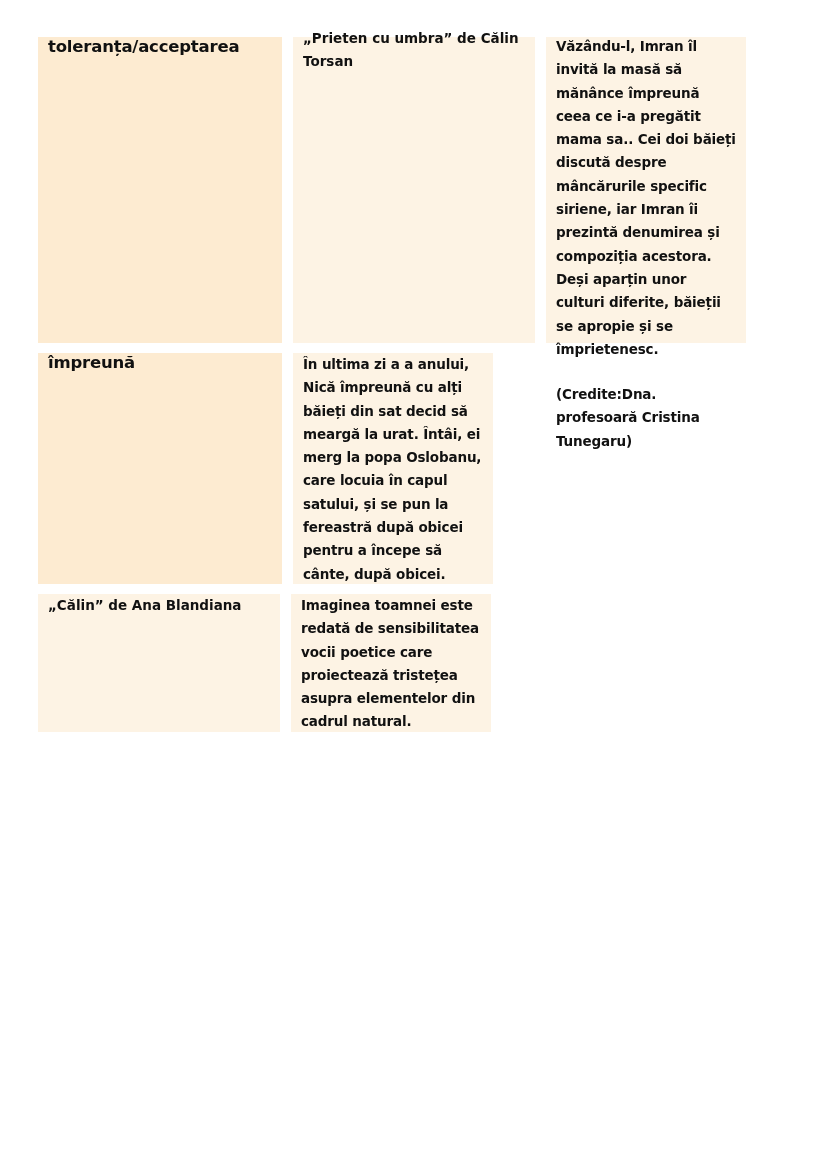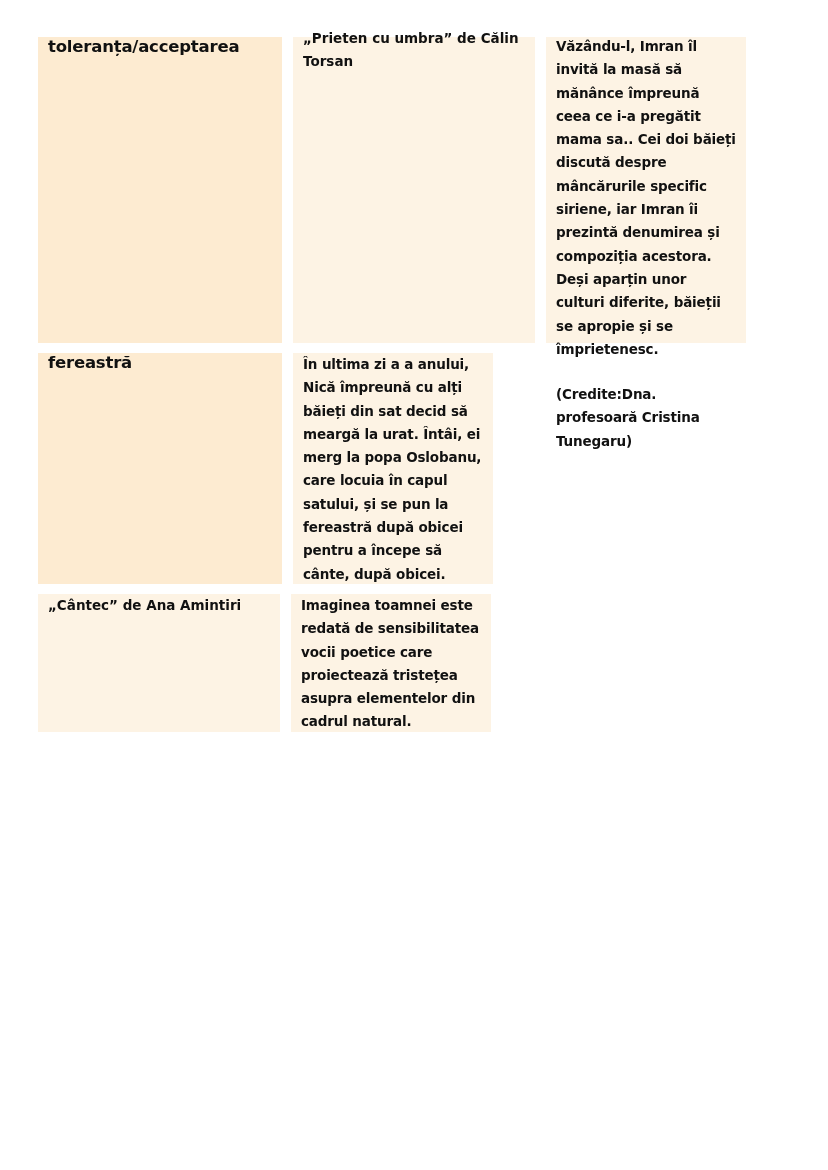--- a/index.html
+++ b/index.html
@@ -79,29 +79,29 @@
     <div class="cell c3">
       <div class="inner">
         <p>Văzându-l, Imran îl invită la masă să mănânce împreună ceea ce i-a pregătit mama sa.. Cei doi băieți discută despre mâncărurile specific siriene, iar Imran îi prezintă denumirea și compoziția acestora. Deși aparțin unor culturi diferite, băieții se apropie și se împrietenesc.</p>
         <p>(Credite:Dna. profesoară Cristina Tunegaru)</p>
       </div>
     </div>
   </div>
 
   <div class="row r2">
     <div class="cell c1">
-      <span>fereastră</span>
+      <span>împreună</span>
     </div>
     <div class="cell c3">
       <p>În ultima zi a a anului, Nică împreună cu alți băieți din sat decid să meargă la urat. Întâi, ei merg la popa Oslobanu, care locuia în capul satului, și se pun la fereastră după obicei pentru a începe  să cânte, după obicei.</p>
     </div>
   </div>
 
   <div class="row r3">
     <div class="cell c2">
-      <span>„Cântec” de Ana Amintiri</span>
+      <span>„Călin” de Ana Blandiana</span>
     </div>
     <div class="cell c3">
       <p>Imaginea toamnei este redată de sensibilitatea vocii poetice care proiectează tristețea asupra elementelor din cadrul natural.</p>
     </div>
   </div>
 
 </div>
 
 </body></html>

